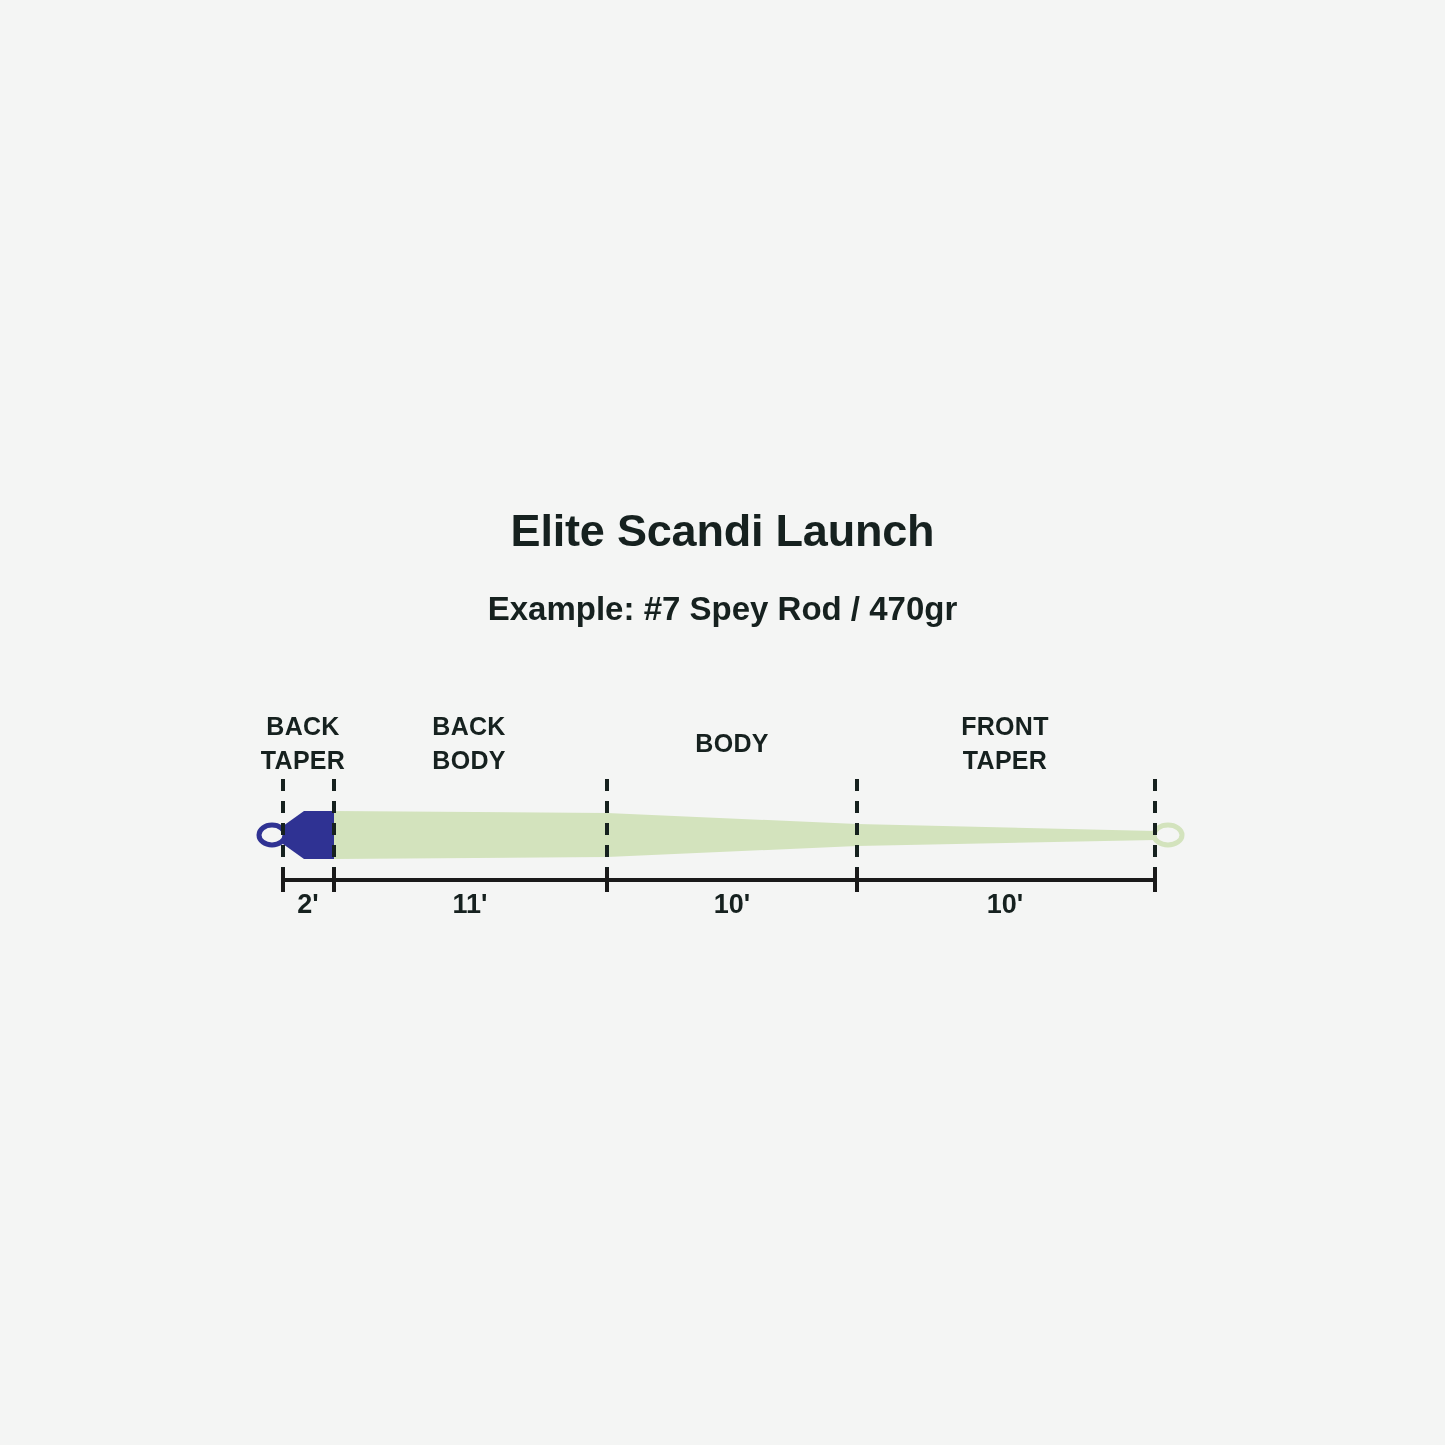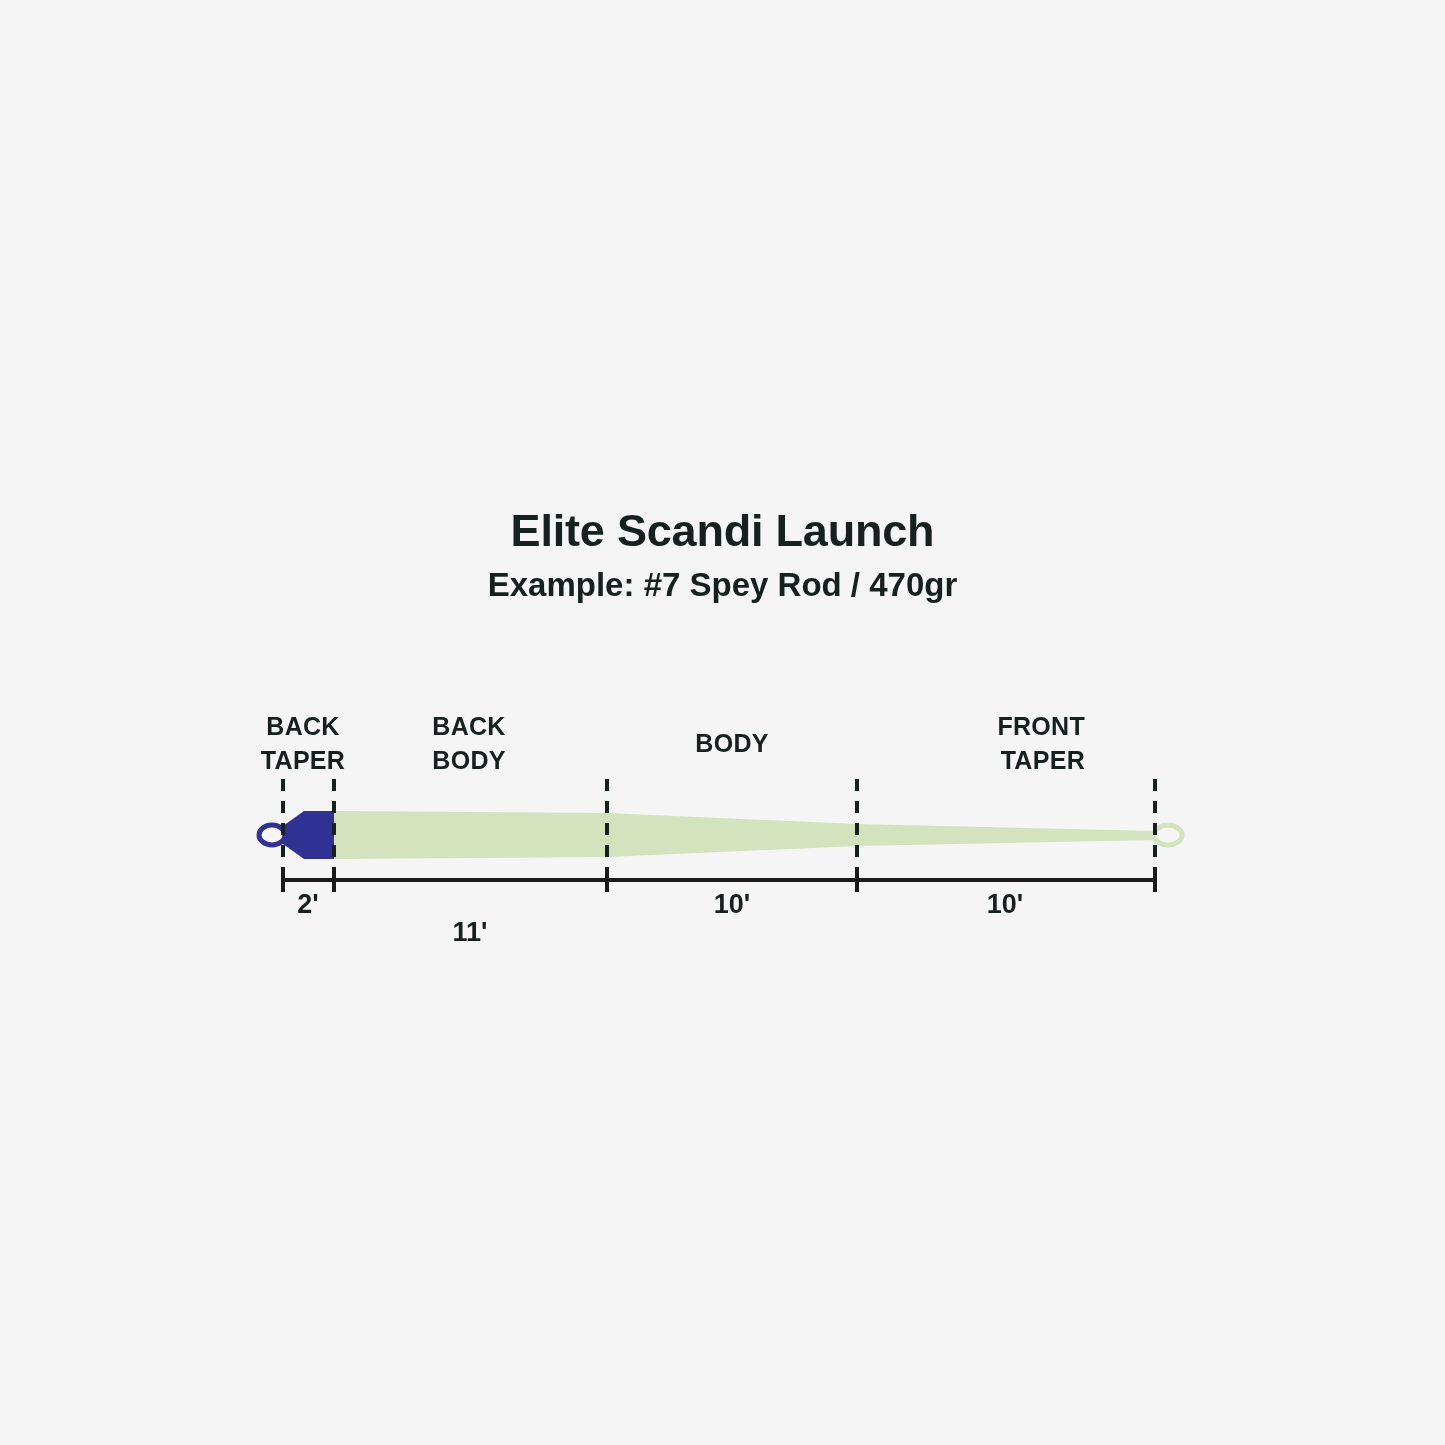--- a/index.html
+++ b/index.html
@@ -33,20 +33,21 @@
     font-weight: bold;
     letter-spacing: -0.2px;
     line-height: 56px;
     white-space: nowrap;
   }
   .title-sub {
     font-size: 33px;
     font-weight: bold;
     line-height: 52px;
     white-space: nowrap;
+    margin-top: 24px;
   }
   .diagram {
     position: absolute;
     left: 0;
     top: 0;
     width: 1445px;
     height: 1445px;
   }
   .seg-label {
     position: absolute;
@@ -80,26 +81,26 @@
   </div>
 
   <div class="seg-label" style="left:223px; top:698px; width:160px;">BACK
 TAPER</div>
 
   <div class="seg-label" style="left:389px; top:698px; width:160px;">BACK
 BODY</div>
 
   <div class="seg-label" style="left:652px; top:715px; width:160px;">BODY</div>
 
-  <div class="seg-label" style="left:925px; top:698px; width:160px;text-align:right;">FRONT
+  <div class="seg-label" style="left:925px; top:698px; width:160px;">FRONT
 TAPER</div>
 
   <div class="meas-label" style="left:238px; top:878px; width:140px;">2'</div>
 
-  <div class="meas-label" style="left:400px; top:878px; width:140px;margin-top:28px;">11'</div>
+  <div class="meas-label" style="left:400px; top:878px; width:140px;">11'</div>
 
   <div class="meas-label" style="left:662px; top:878px; width:140px;">10'</div>
 
   <div class="meas-label" style="left:935px; top:878px; width:140px;">10'</div>
 
   <svg class="diagram" width="1445" height="1445" viewBox="0 0 1445 1445">
 
     <path fill="#d3e3bd" d="M 334 800
              L 607 802
              L 857 813

